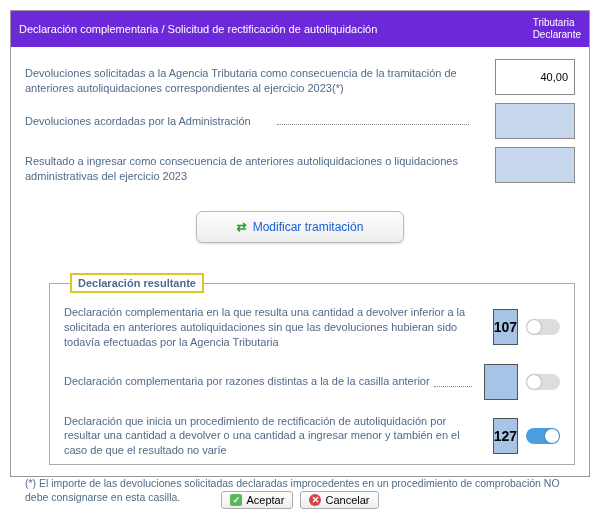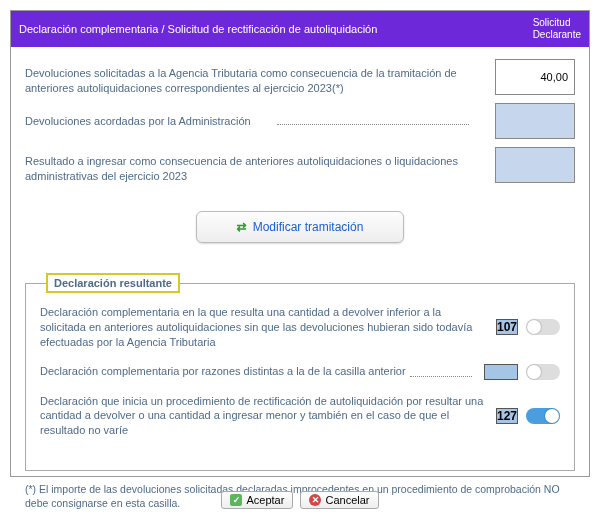--- a/index.html
+++ b/index.html
@@ -10,46 +10,46 @@
   .header-right { text-align: left; font-size: 10px; line-height: 1.2; }
   .content { padding: 12px 14px 10px 14px; }
   .row { display: flex; align-items: flex-end; margin-bottom: 8px; gap: 22px; }
   .label-text { color: #506a8a; font-size: 11px; line-height: 1.3; flex: 1; }
   .dotted-fill { border-bottom: 1px dotted #888; flex: 1; height: 10px; margin: 0 4px 2px 4px; min-width:20px; }
   .num-input { width: 80px; height: 36px; border: 1px solid #888; text-align: right; padding: 2px 6px; font-size: 11px; background:#fff; }
   .num-input.disabled { background: #c5d6ed; }
   .modify-btn { display: inline-flex; align-items: center; gap:6px; margin: 20px auto 24px auto; padding: 8px 40px; border: 1px solid #bbb; border-radius: 6px; background: linear-gradient(#fdfdfd,#eee); color: #1a5fd6; font-size: 12px; cursor: pointer; box-shadow: 0 1px 2px rgba(0,0,0,0.15); }
   .modify-btn .arrows { color: #2a9d2a; font-weight: bold; }
   .center { text-align: center; }
-  fieldset.resultante { border: 1px solid #aaa; padding: 12px 14px 28px 14px; margin-top: 6px; position: relative; }
+  fieldset.resultante { border: 1px solid #aaa; padding: 12px 14px 2px 14px; margin-top: 6px; position: relative; margin-left: 24px; }
   fieldset.resultante legend { margin-left: 6px; padding: 2px 6px; font-weight: bold; color: #506a8a; font-size: 11px; border: 2px solid #d9c72a; background:#fff; }
   .opt-row { display: flex; align-items: center; gap: 8px; margin-bottom: 14px; }
   .opt-text { color: #506a8a; font-size: 11px; line-height: 1.35; flex: 1 1 auto; min-width:0; }
-  .casilla { width: 34px; height: 16px; display: inline-flex; align-items:center; justify-content:center; background: #a6c4e6; border: 1px solid #555; color: #000; font-weight: bold; font-size: 12px; }
+  .casilla { width: 34px; height: 36px; display: inline-flex; align-items:center; justify-content:center; background: #a6c4e6; border: 1px solid #555; color: #000; font-weight: bold; font-size: 14px; }
   .casilla.blank { background:#a6c4e6; }
   .toggle { position: relative; width: 34px; height: 16px; background: #ddd; border-radius: 8px; flex: 0 0 auto; cursor:pointer; }
   .toggle .knob { position:absolute; width: 14px; height: 14px; border-radius: 50%; background: #fff; top:1px; left:1px; box-shadow: 0 0 2px rgba(0,0,0,0.4); transition: left .1s; }
   .toggle.on { background: #4a9ee0; }
   .toggle.on .knob { left: 19px; }
   .footnote { color: #506a8a; font-size: 10.5px; line-height: 1.3; margin-top: 12px; }
   .action-bar { position:absolute; left:0; right:0; bottom: 8px; text-align:center; }
   .action-btn { display: inline-flex; align-items: center; gap:4px; padding: 2px 8px; border: 1px solid #aaa; border-radius: 3px; background: linear-gradient(#fefefe,#eee); font-size: 11px; cursor: pointer; margin: 0 2px; }
   .icon-check { width:12px; height:12px; display:inline-flex; align-items:center; justify-content:center; background:#5db65d; color:#fff; border-radius:2px; font-size:9px; font-weight:bold; }
   .icon-cancel { width:12px; height:12px; display:inline-flex; align-items:center; justify-content:center; background:#d64545; color:#fff; border-radius:50%; font-size:9px; font-weight:bold; }
   .flex-row-input { display:flex; align-items:center; }
 </style>
 </head>
 <body>
 
 <div class="page">
   <div class="form-box">
     <div class="header-bar">
       <span>Declaración complementaria / Solicitud de rectificación de autoliquidación</span>
       <div class="header-right">
-        <span>Solicitud</span><br>
+        <span>Tributaria</span><br>
         <span>Declarante</span>
       </div>
     </div>
     <div class="content">
 
       <div class="row">
         <div class="label-text">
           <span>Devoluciones solicitadas a la Agencia Tributaria como consecuencia de la tramitación de anteriores autoliquidaciones correspondientes al ejercicio 2023(*)</span>
         </div>
         <input class="num-input" value="40,00" style="">

